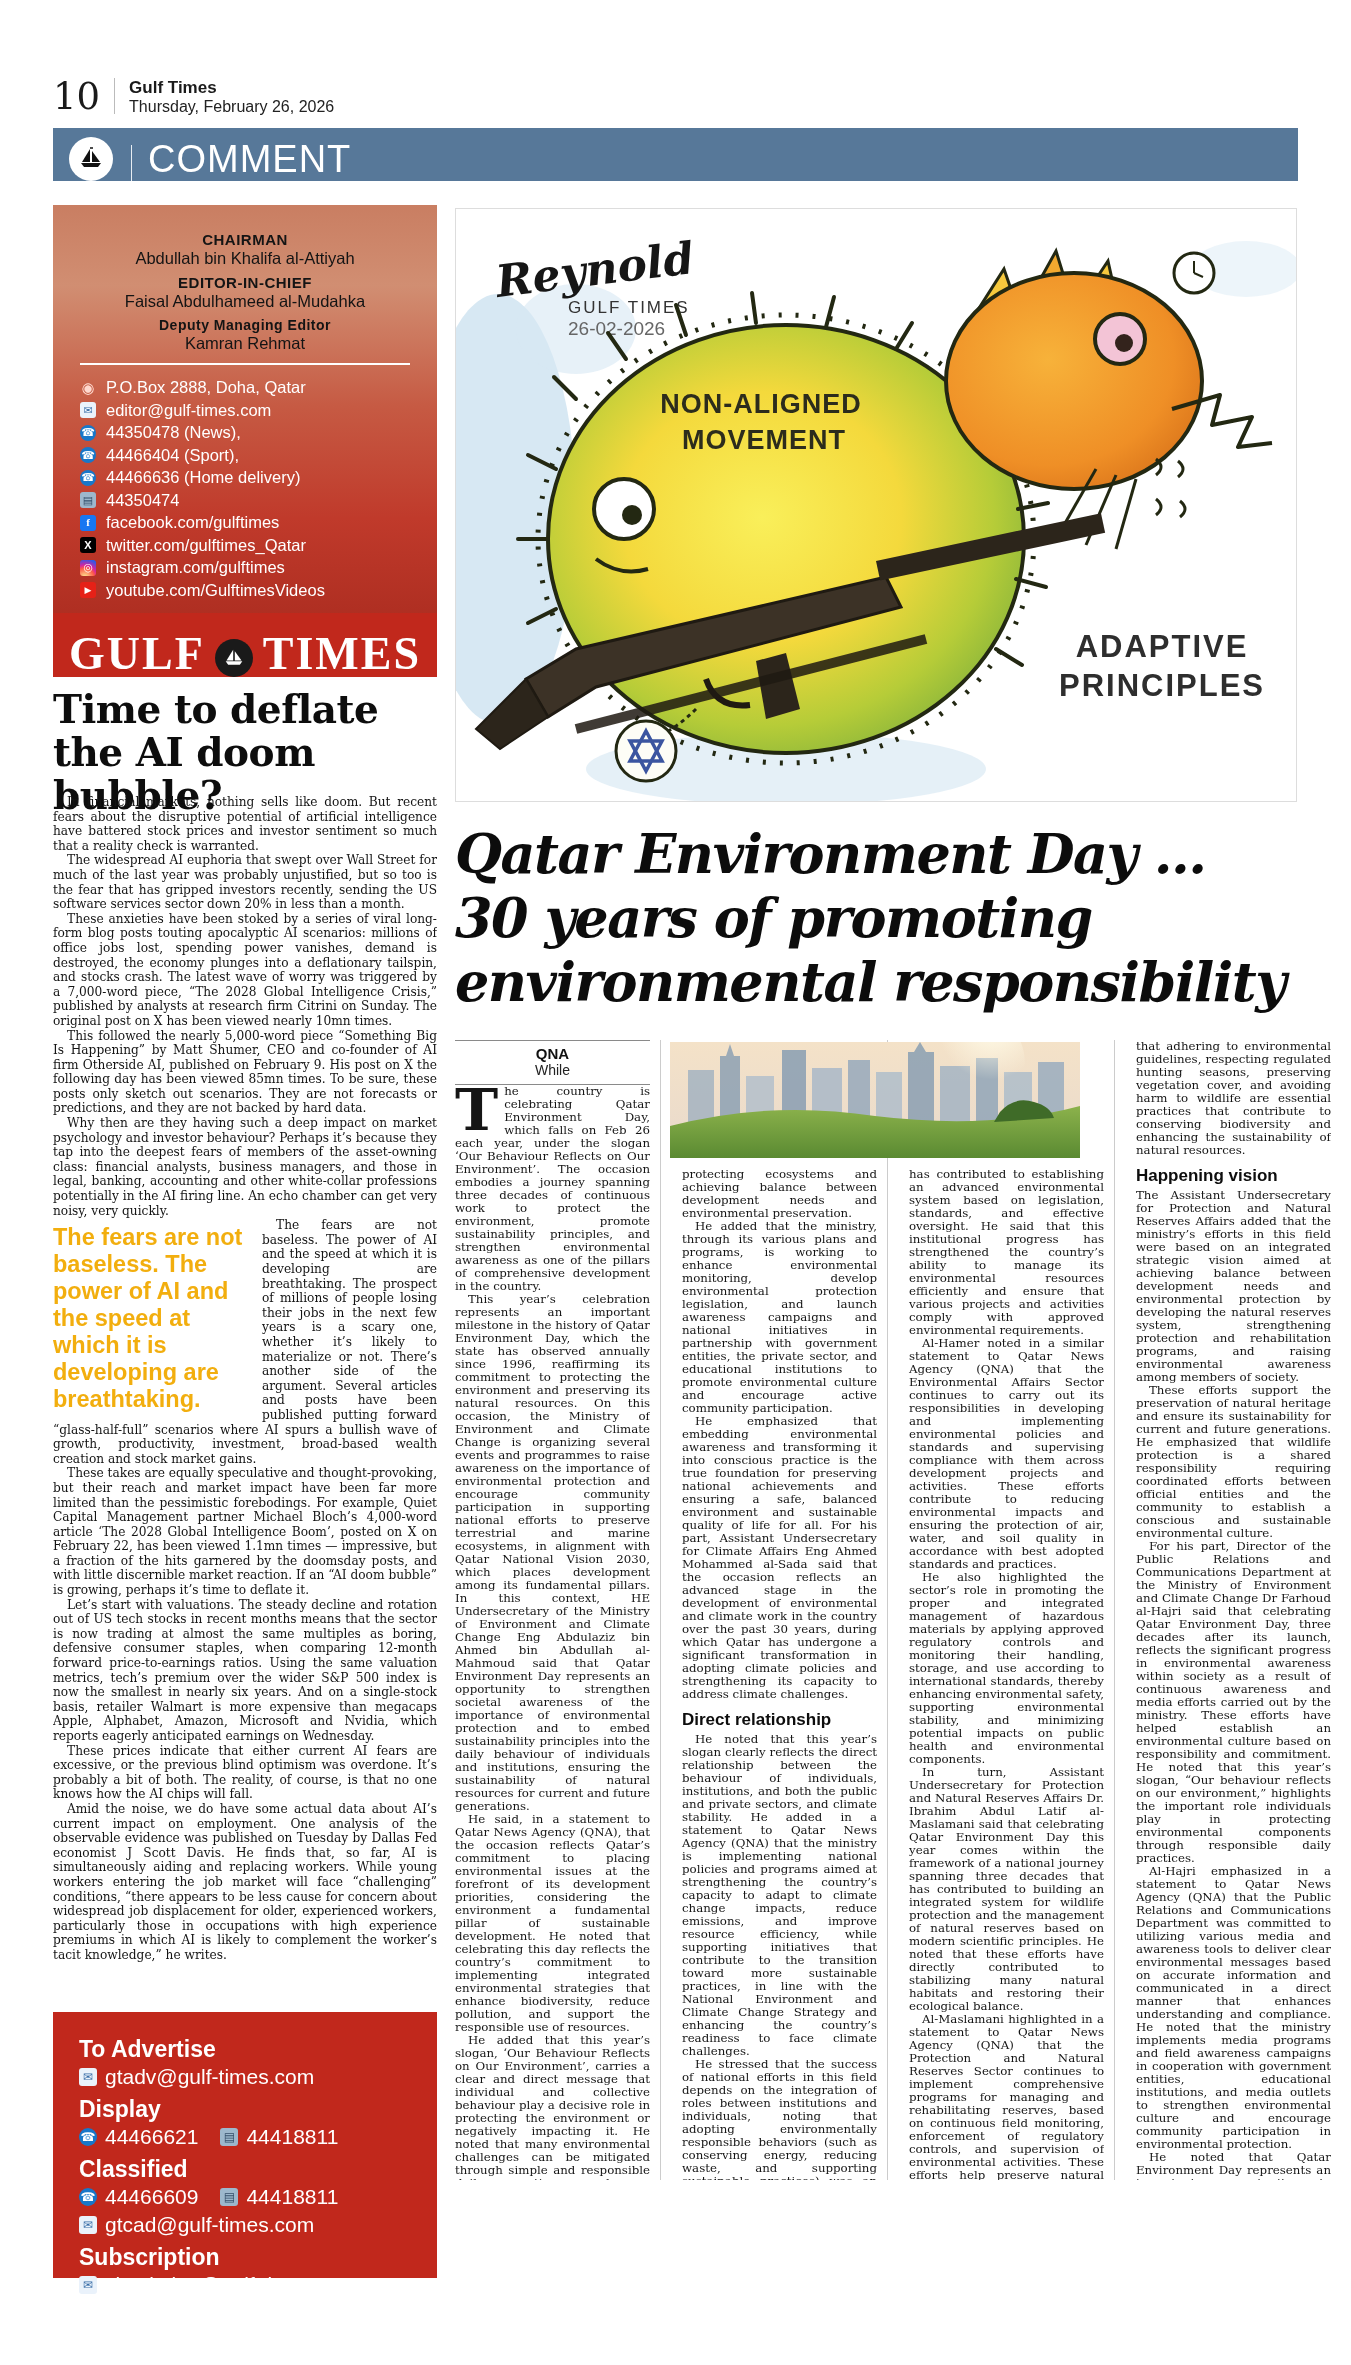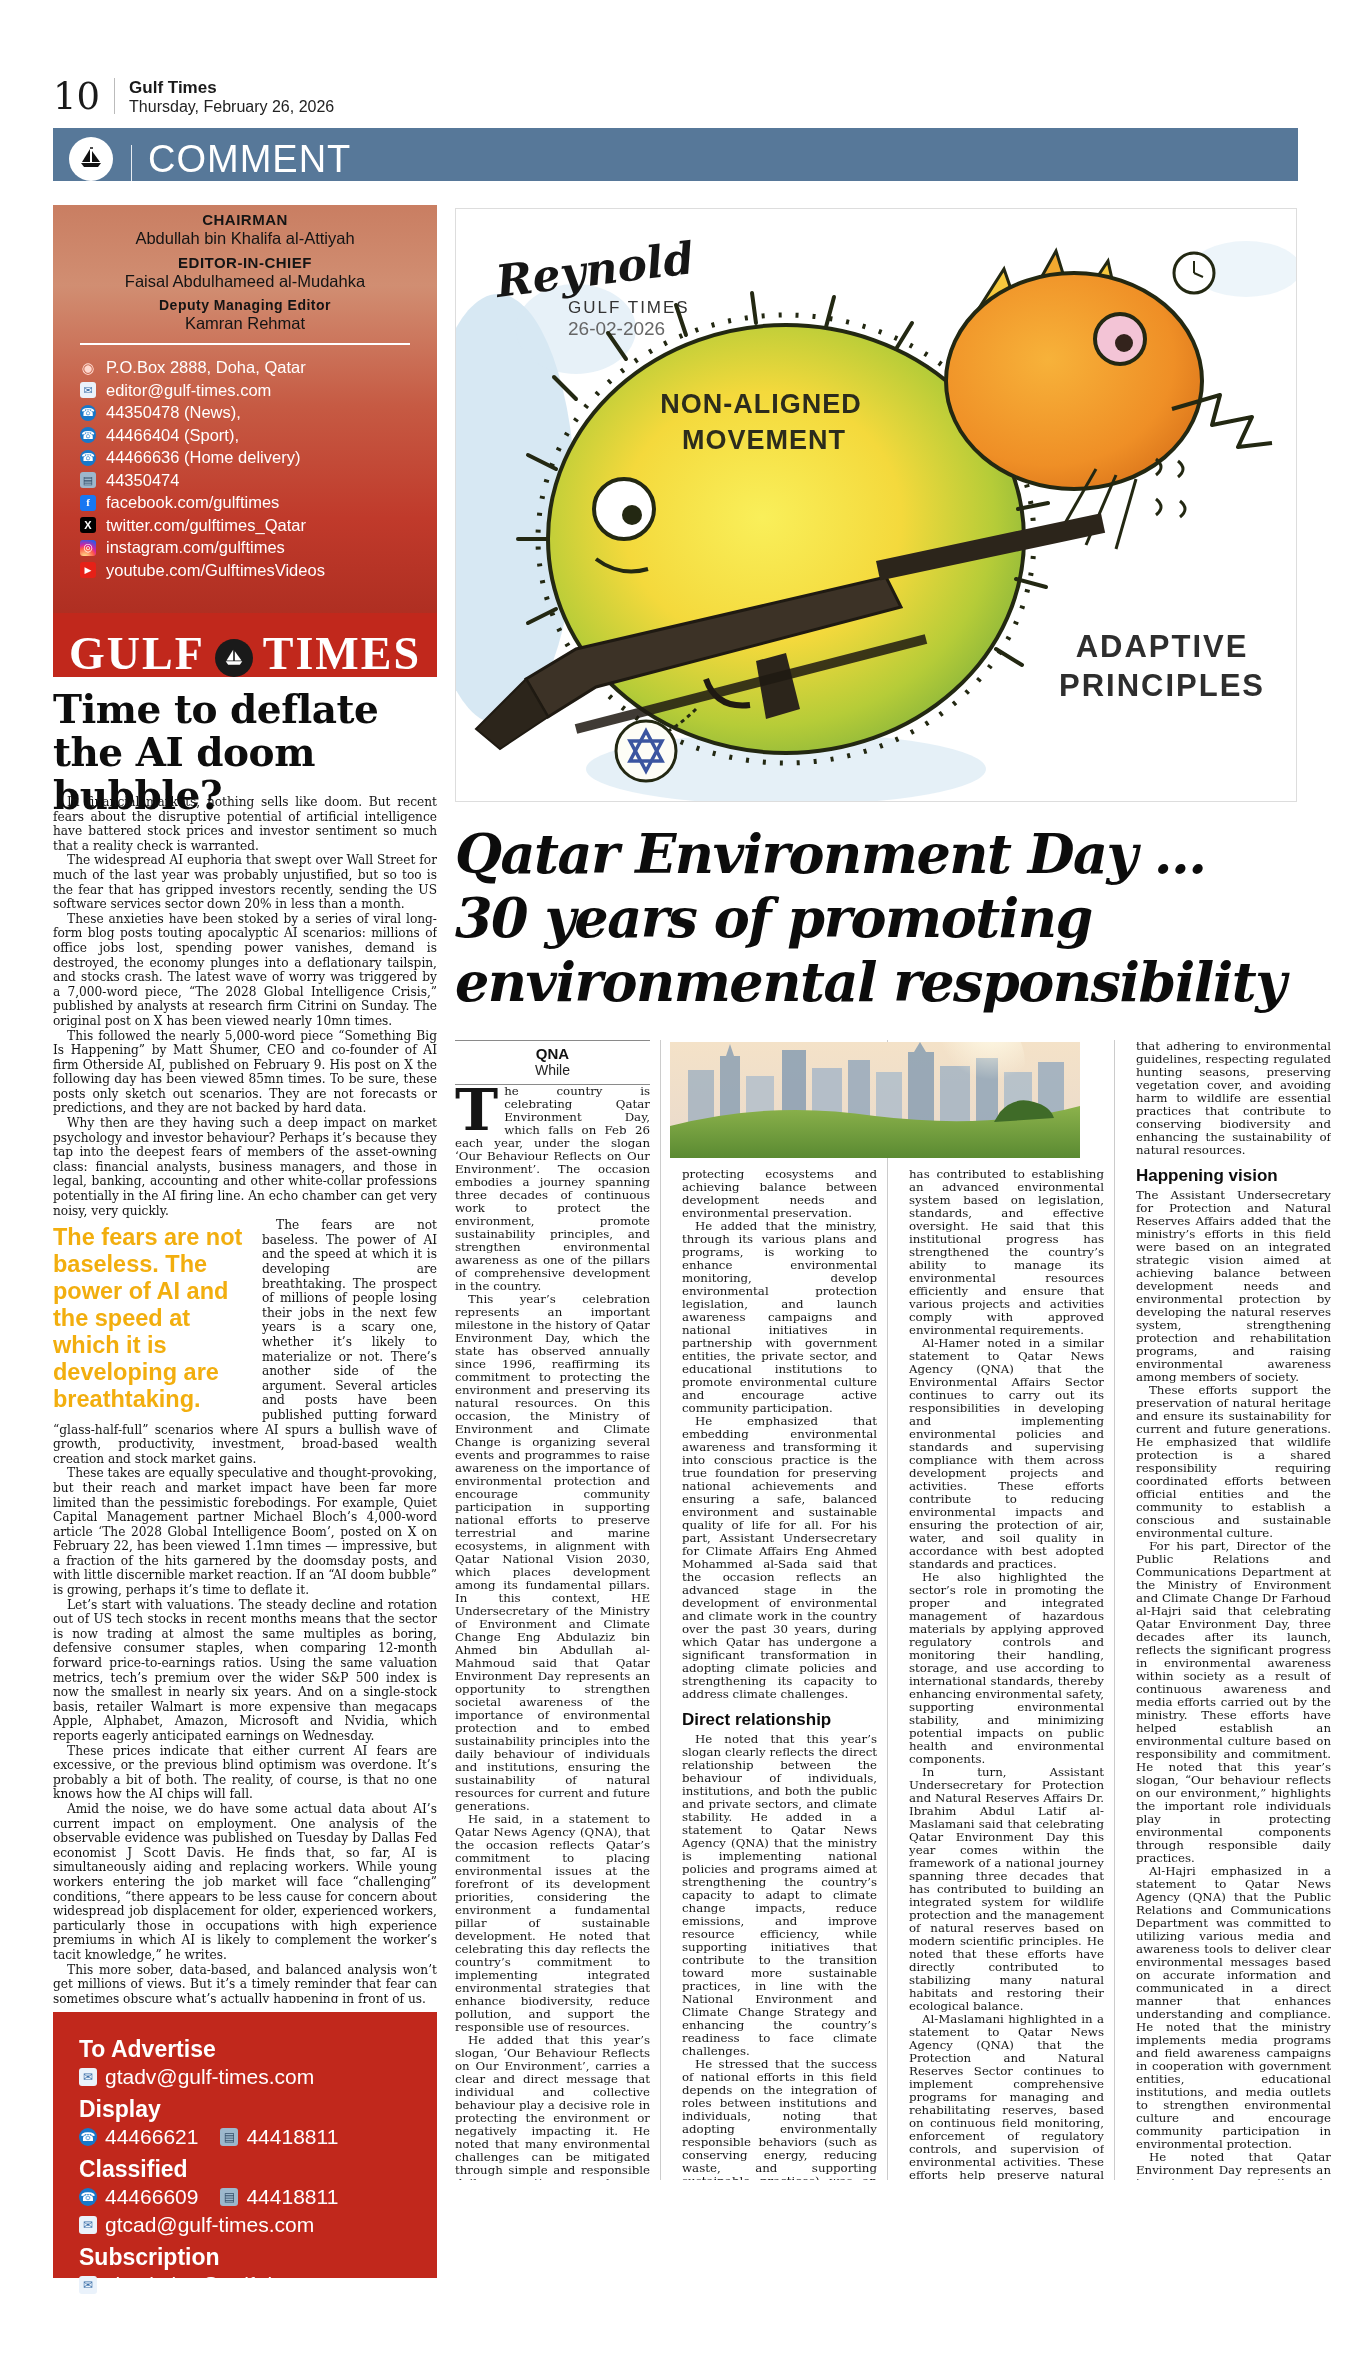--- a/index.html
+++ b/index.html
@@ -9,21 +9,21 @@
   #pagenum{font-family:"DejaVu Serif",serif;font-weight:400;font-size:37px;line-height:37px;color:#1a1a1a;padding-right:14px;}
   #topdiv{width:1px;height:36px;background:#bbb;margin-right:14px;}
   .paper-name{font-size:17px;font-weight:700;color:#1a1a1a;line-height:19px;}
   .paper-date{font-size:16px;color:#222;line-height:19px;}
   
   #combar{position:absolute;left:53px;top:128px;width:1245px;height:53px;background:#577899;display:flex;align-items:flex-end;}
   #combar .shipcirc{width:44px;height:44px;border-radius:50%;background:#fff;margin-left:16px;display:flex;align-items:center;justify-content:center;}
   #combar .vline{width:1px;height:36px;background:#e8edf2;margin:0 16px 0 18px;}
   #combar .sect{color:#fff;font-size:38px;letter-spacing:1px;font-weight:400;}
   
-  #masthead{position:absolute;left:53px;top:205px;width:384px;height:448px;background:linear-gradient(180deg,#c97e62 0%,#d18e72 18%,#c65a43 45%,#c03a2b 70%,#a82a1e 100%);text-align:center;box-sizing:border-box;}
+  #masthead{position:absolute;left:53px;top:205px;width:384px;height:448px;background:linear-gradient(180deg,#c97e62 0%,#d18e72 18%,#c65a43 45%,#c03a2b 70%,#a82a1e 100%);text-align:center;padding-top:20px;box-sizing:border-box;}
   #masthead .role{font-weight:700;font-size:15px;letter-spacing:.5px;color:#141414;margin-top:6px;}
   #masthead .role.small{font-size:14px;}
   #masthead .person{font-size:16.5px;color:#141414;margin:1px 0 6px;}
   #masthead .wrule{width:330px;height:2px;background:#fff;margin:10px auto 12px;}
   .contact-rows{width:330px;margin:0 auto;text-align:left;}
   .crow{display:flex;align-items:center;color:#fff;font-size:16.5px;line-height:21.5px;margin-bottom:1px;white-space:nowrap;}
   .cicon{display:inline-flex;align-items:center;justify-content:center;width:16px;height:16px;border-radius:3px;font-size:11px;margin-right:10px;flex:none;}
   .ic-pin{background:transparent;color:#ffd9cf;font-size:15px;}
   .ic-mail{background:#eaf2fb;color:#3a6ea8;}
   .ic-phone{background:#1877c9;color:#fff;border-radius:50%;}
@@ -162,21 +162,20 @@
     <p>The widespread AI euphoria that swept over Wall Street for much of the last year was probably unjustified, but so too is the fear that has gripped investors recently, sending the US software services sector down 20% in less than a month.</p>
     <p>These anxieties have been stoked by a series of viral long-form blog posts touting apocalyptic AI scenarios: millions of office jobs lost, spending power vanishes, demand is destroyed, the economy plunges into a deflationary tailspin, and stocks crash. The latest wave of worry was triggered by a 7,000-word piece, “The 2028 Global Intelligence Crisis,” published by analysts at research firm Citrini on Sunday. The original post on X has been viewed nearly 10mn times.</p>
     <p>This followed the nearly 5,000-word piece “Something Big Is Happening” by Matt Shumer, CEO and co-founder of AI firm Otherside AI, published on February 9. His post on X the following day has been viewed 85mn times. To be sure, these posts only sketch out scenarios. They are not forecasts or predictions, and they are not backed by hard data.</p>
     <p>Why then are they having such a deep impact on market psychology and investor behaviour? Perhaps it’s because they tap into the deepest fears of members of the asset-owning class: financial analysts, business managers, and those in legal, banking, accounting and other white-collar professions potentially in the AI firing line. An echo chamber can get very noisy, very quickly.</p>
     <div id="pullquote">The fears are not baseless. The power of AI and the speed at which it is developing are breathtaking.</div>
     <p>The fears are not baseless. The power of AI and the speed at which it is developing are breathtaking. The prospect of millions of people losing their jobs in the next few years is a scary one, whether it’s likely to materialize or not. There’s another side of the argument. Several articles and posts have been published putting forward “glass-half-full” scenarios where AI spurs a bullish wave of growth, productivity, investment, broad-based wealth creation and stock market gains.</p>
     <p>These takes are equally speculative and thought-provoking, but their reach and market impact have been far more limited than the pessimistic forebodings. For example, Quiet Capital Management partner Michael Bloch’s 4,000-word article ‘The 2028 Global Intelligence Boom’, posted on X on February 22, has been viewed 1.1mn times — impressive, but a fraction of the hits garnered by the doomsday posts, and with little discernible market reaction. If an “AI doom bubble” is growing, perhaps it’s time to deflate it.</p>
     <p>Let’s start with valuations. The steady decline and rotation out of US tech stocks in recent months means that the sector is now trading at almost the same multiples as boring, defensive consumer staples, when comparing 12-month forward price-to-earnings ratios. Using the same valuation metrics, tech’s premium over the wider S&amp;P 500 index is now the smallest in nearly six years. And on a single-stock basis, retailer Walmart is more expensive than megacaps Apple, Alphabet, Amazon, Microsoft and Nvidia, which reports eagerly anticipated earnings on Wednesday.</p>
     <p>These prices indicate that either current AI fears are excessive, or the previous blind optimism was overdone. It’s probably a bit of both. The reality, of course, is that no one knows how the AI chips will fall.</p>
     <p>Amid the noise, we do have some actual data about AI’s current impact on employment. One analysis of the observable evidence was published on Tuesday by Dallas Fed economist J Scott Davis. He finds that, so far, AI is simultaneously aiding and replacing workers. While young workers entering the job market will face “challenging” conditions, “there appears to be less cause for concern about widespread job displacement for older, experienced workers, particularly those in occupations with high experience premiums in which AI is likely to complement the worker’s tacit knowledge,” he writes.</p>
-    <p>This more sober, data-based, and balanced analysis won’t get millions of views. But it’s a timely reminder that fear can sometimes obscure what’s actually happening in front of us.</p>
 
   </div>
 
   <div id="adbox">
     <div class="ad-h">To Advertise</div>
     <div class="ad-row">
         <span class="cicon ic-mail">✉</span>
         <span>gtadv@gulf-times.com</span>
       </div>
     <div class="ad-h">Display</div>

